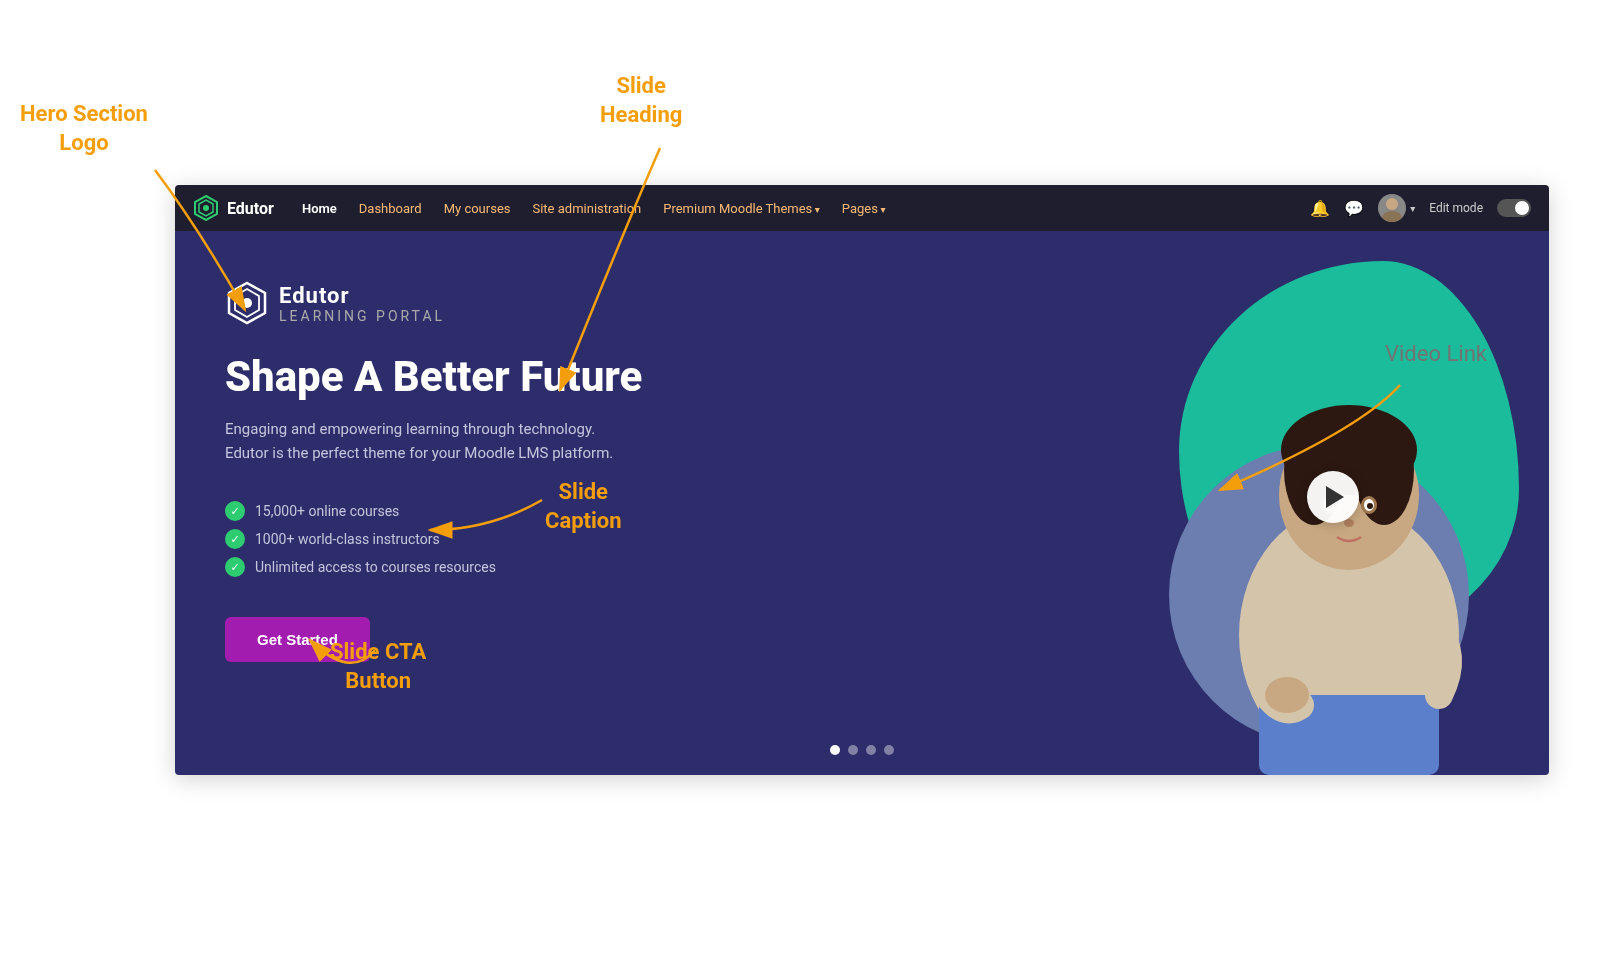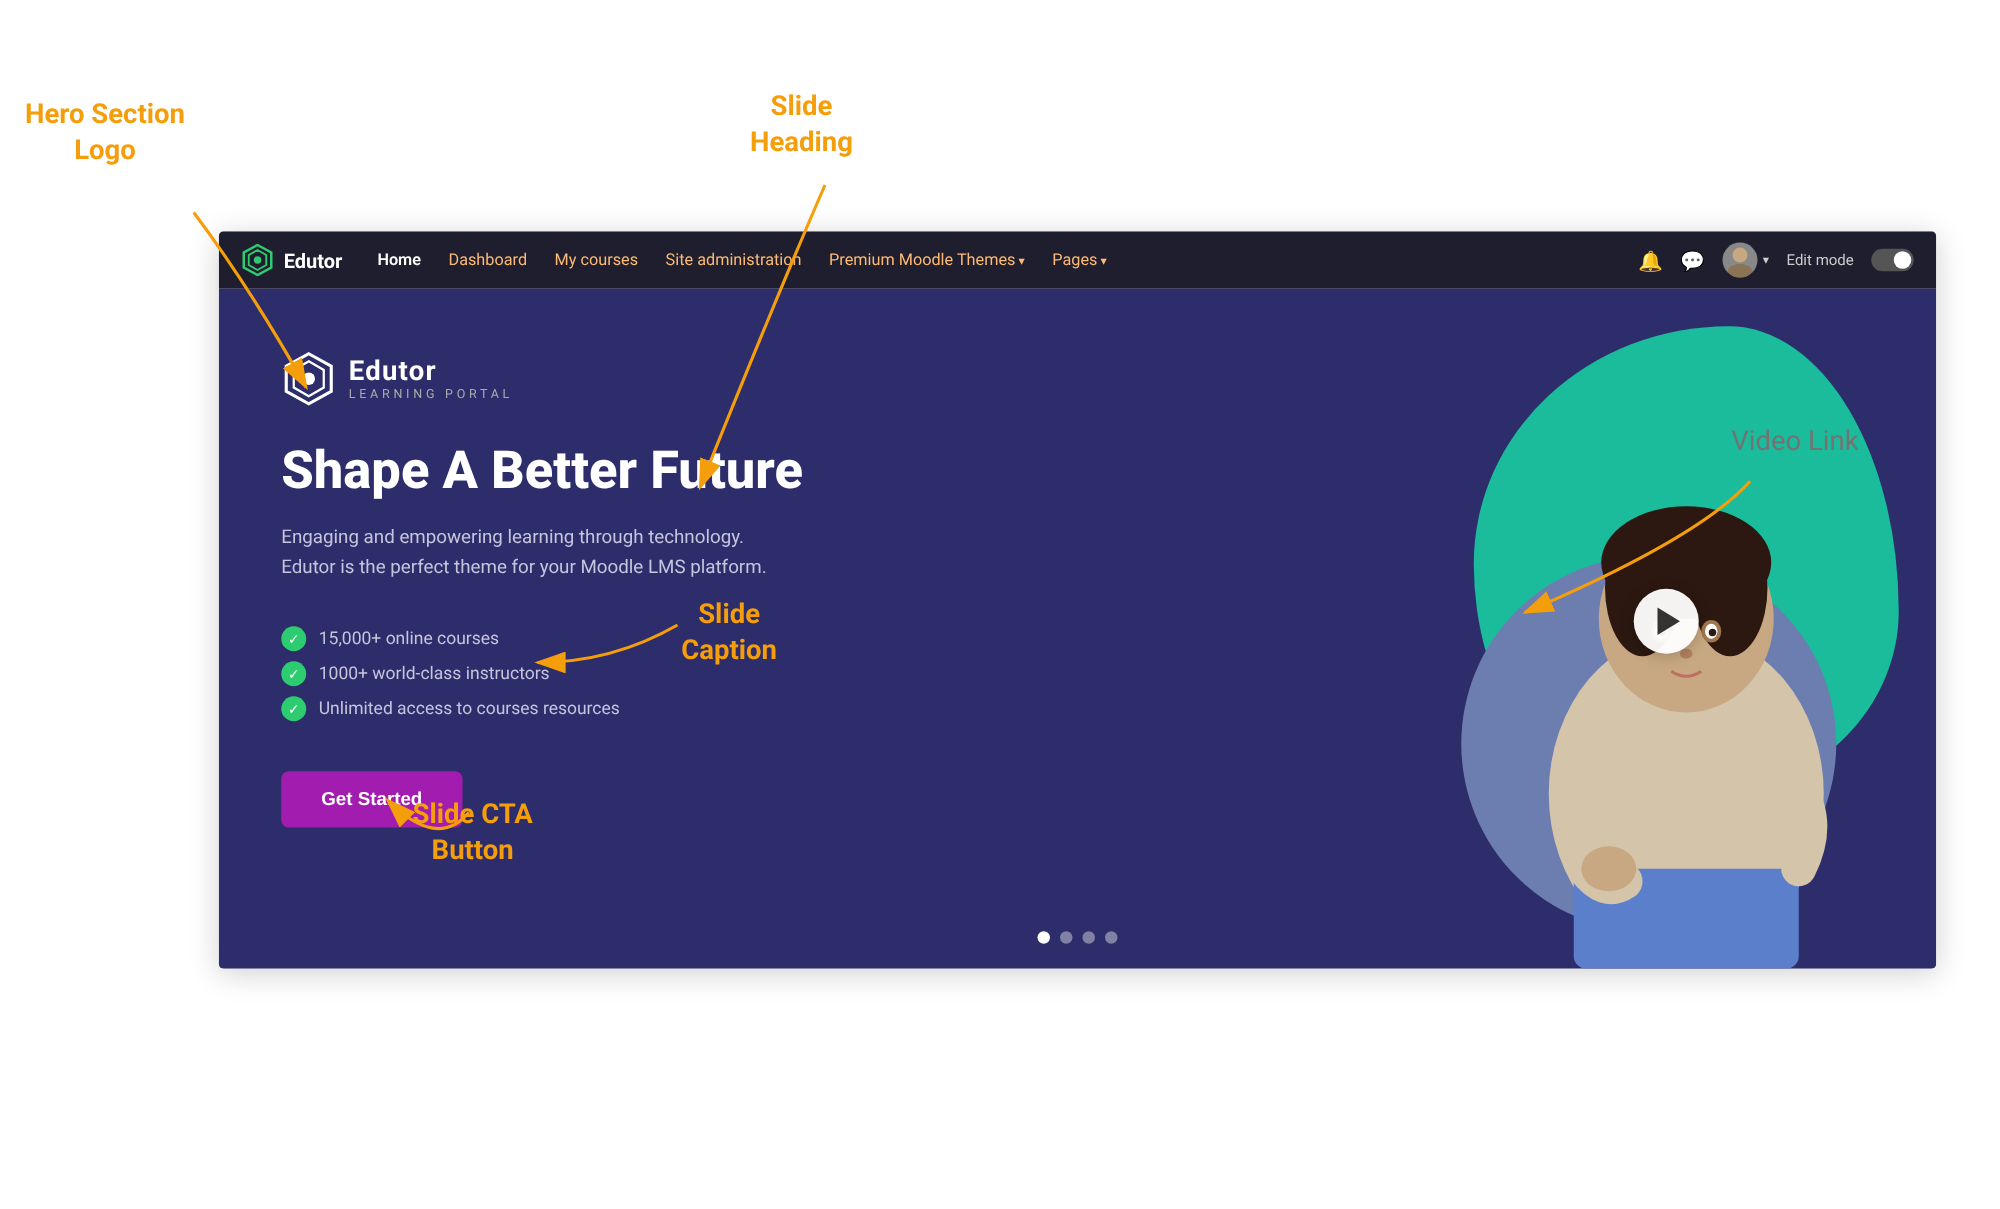--- a/index.html
+++ b/index.html
@@ -178,21 +178,21 @@
 
     .hero-logo-name {
       color: #fff;
       font-size: 22px;
       font-weight: 700;
       letter-spacing: 1px;
     }
 
     .hero-logo-sub {
       color: #aaa;
-      font-size: 10px;
+      font-size: 14px;
       letter-spacing: 3px;
       text-transform: uppercase;
     }
 
     .hero-heading {
       color: #fff;
       font-size: 42px;
       font-weight: 800;
       line-height: 1.15;
       margin-bottom: 16px;
@@ -353,21 +353,21 @@
       left: 0;
       width: 1600px;
       height: 967px;
       pointer-events: none;
       z-index: 200;
     }
   </style>
 </head>
 <body>
 
-<div class="annotation ann-hero-label" style="position:absolute; top:78px; left:20px; color:#f59e0b; font-weight:700; font-size:22px; text-align:center; line-height:1.3;">
+<div class="annotation ann-hero-label" style="position:absolute; top:100px; left:20px; color:#f59e0b; font-weight:700; font-size:22px; text-align:center; line-height:1.3;">
   <span style="white-space:pre-line;">Hero Section
 Logo</span>
 </div>
 
 <div class="annotation" style="position:absolute; top:72px; left:600px; color:#f59e0b; font-weight:700; font-size:22px; text-align:center; line-height:1.3;">
   <span style="white-space:pre-line;">Slide
 Heading</span>
 </div>
 
 <div class="annotation" style="position:absolute; top:478px; left:545px; color:#f59e0b; font-weight:700; font-size:22px; text-align:center; line-height:1.3;">

